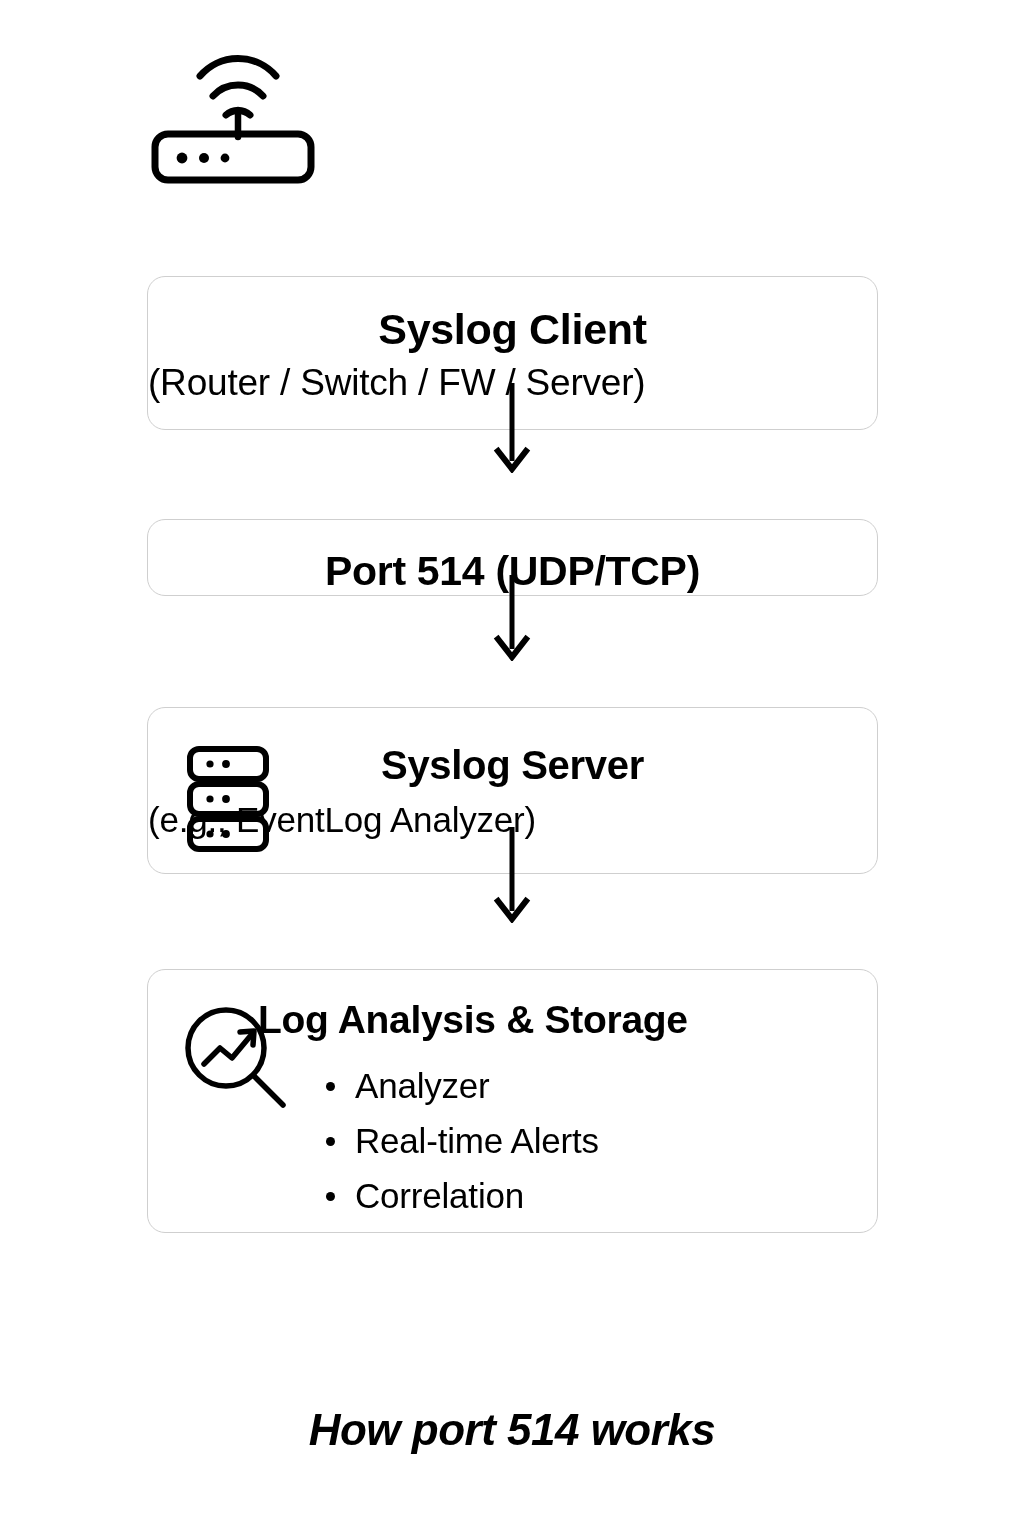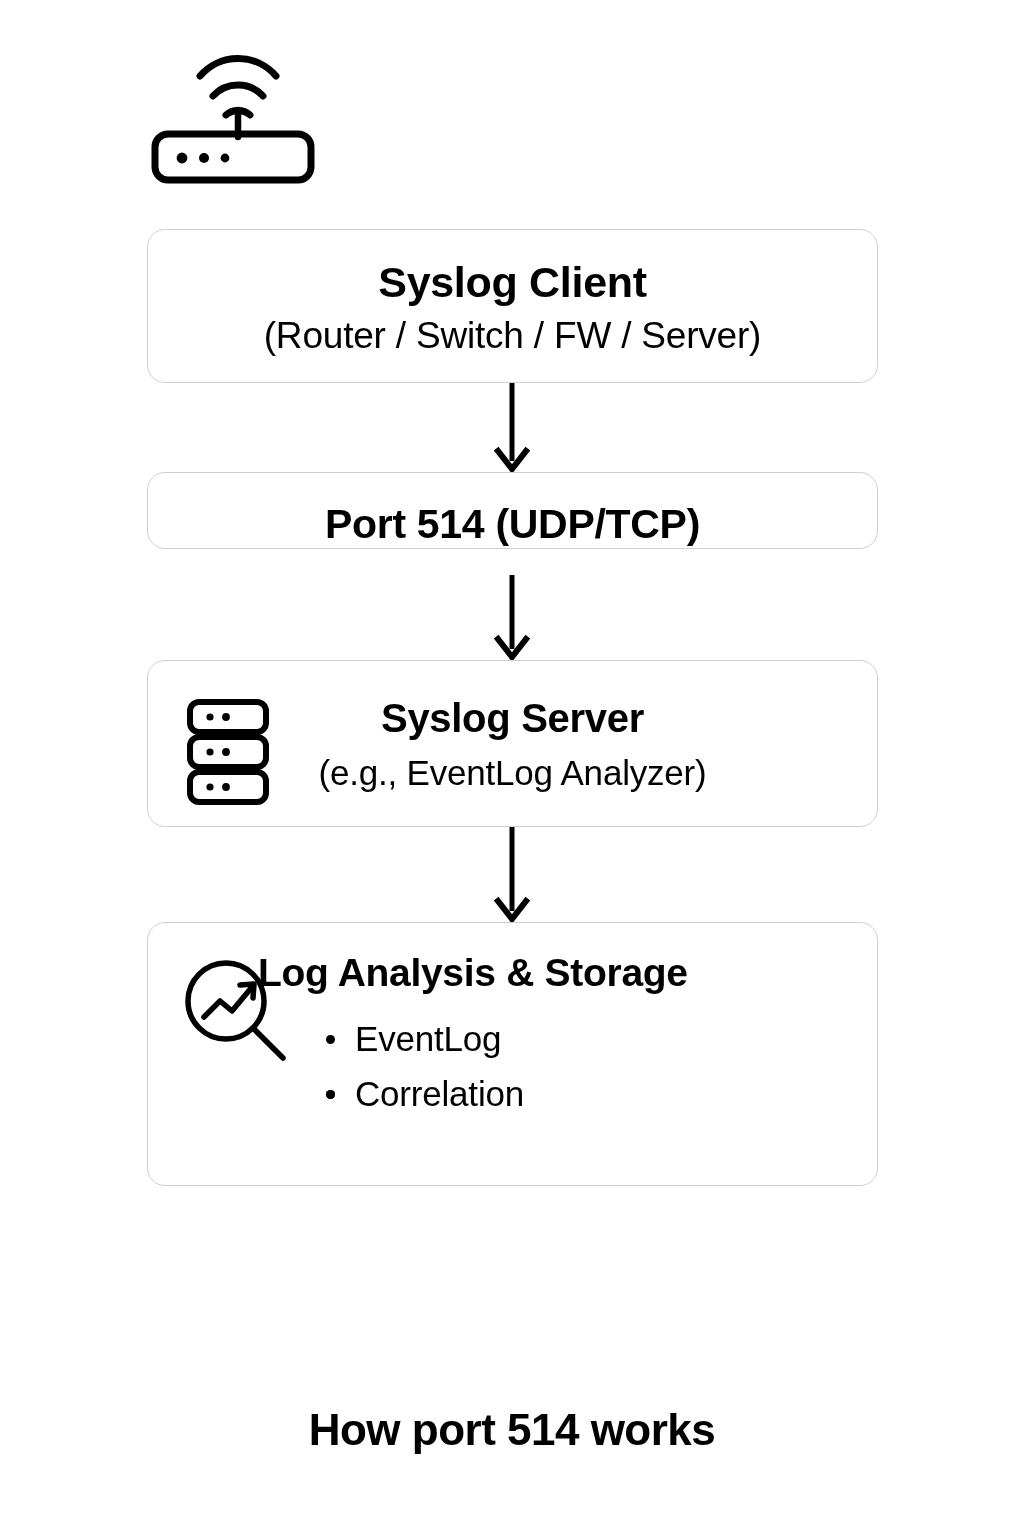--- a/index.html
+++ b/index.html
@@ -34,34 +34,34 @@
 
   
   .node-box {
     position: absolute;
     left: 147px;
     width: 731px;
     box-sizing: border-box;
     border: 1.6px solid #cfcfcf;
     border-radius: 18px;
     background: #ffffff;
+    margin-top: 47px;
   }
   #box-client  { top: 229px; height: 154px; }
   #box-port    { top: 472px; height: 77px; }
   #box-server  { top: 660px; height: 167px; }
   #box-log     { top: 922px; height: 264px; }
 
   .node-title {
     font-weight: bold;
     text-align: center;
     letter-spacing: -0.3px;
   }
   .node-sub {
     font-weight: normal;
-    text-align: center;
     letter-spacing: -0.2px;
   }
 
   
   #box-client .node-title {
     position: absolute;
     left: 0; right: 0;
     top: 26px;
     font-size: 43px;
     line-height: 52px;
@@ -163,20 +163,21 @@
   
   .caption {
     position: absolute;
     left: 0;
     right: 0;
     top: 1405px;
     text-align: center;
     font-size: 44px;
     font-weight: bold;
     letter-spacing: -0.5px;
+    font-style: italic;
   }
 </style>
 </head>
 <body>
 
 <div class="stage">
 
   <div class="router-icon">
     <svg viewBox="0 0 180 140" width="180" height="140" fill="none" stroke="#000" stroke-width="7" stroke-linecap="round">
       <path d="M52 28 A 50 50 0 0 1 128 28"></path>
@@ -244,24 +245,25 @@
         <circle cx="46" cy="46" r="38"></circle>
         <polyline points="24,62 40,46 52,56 72,32"></polyline>
         <polyline points="60,30 74,29 73,43"></polyline>
         <line x1="74" y1="74" x2="103" y2="103"></line>
       </svg>
     </div>
     <div class="node-title">Log Analysis &amp; Storage</div>
     <ul class="bullet-list">
       <li>
         <span class="dot"></span>
-        <span>EventLog</span>
+        <span>Analyzer</span>
       </li>
       <li>
         <span class="dot"></span>
+        <span>Real-time Alerts</span>
       </li>
       <li>
         <span class="dot"></span>
         <span>Correlation</span>
       </li>
     </ul>
   </div>
 
   <div class="caption">How port 514 works</div>
 

